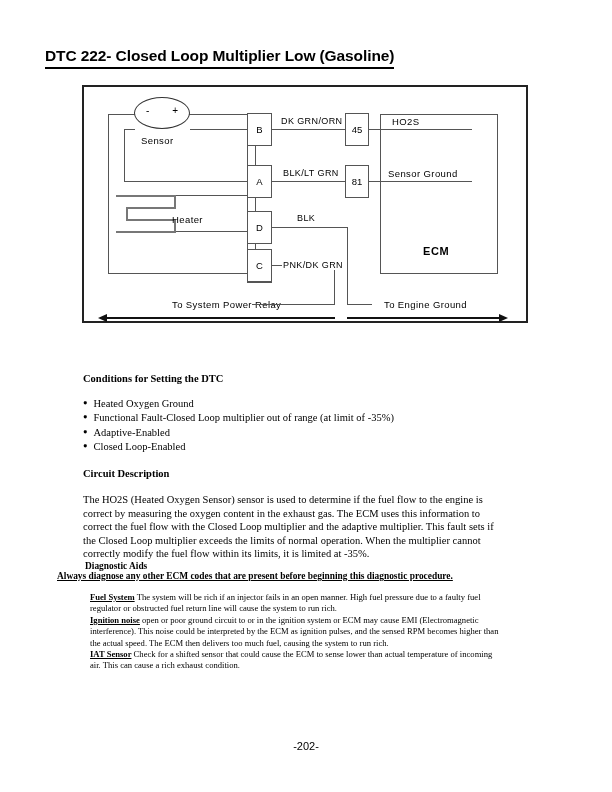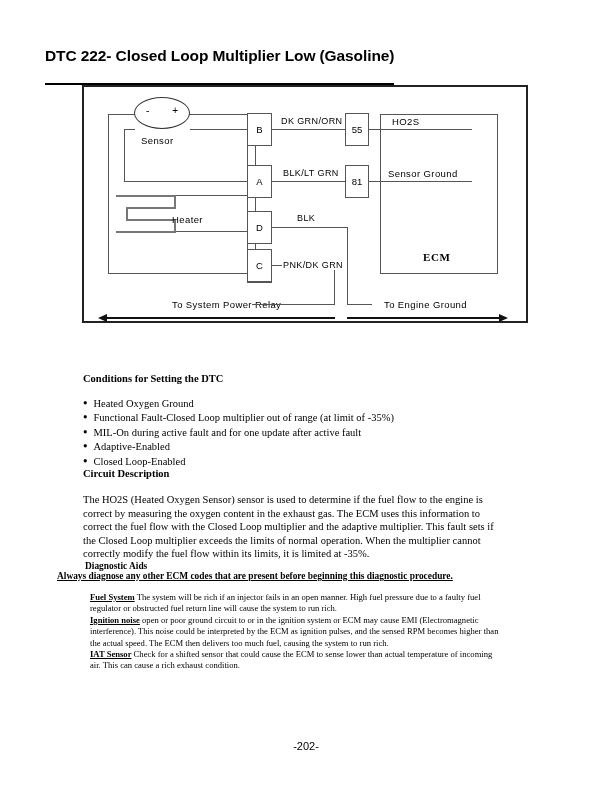--- a/index.html
+++ b/index.html
@@ -20,21 +20,21 @@
   .page-title {
     position: absolute;
     left: 45px;
     top: 47px;
     font-family: "Liberation Sans", sans-serif;
     font-size: 15.5px;
     font-weight: bold;
     letter-spacing: -0.1px;
     color: #000;
     border-bottom: 2px solid #000;
-    padding-bottom: 18px;
+    padding-bottom: 2px;
     white-space: nowrap;
   }
 
   
   .diagram {
     position: absolute;
     left: 82px;
     top: 85px;
     width: 446px;
     height: 238px;
@@ -241,21 +241,21 @@
   <span class="dg inner-label" style="left:88px; top:127px;">Heater</span>
 
   <div class="dg term-box" style="left:163px; top:26px;">B</div>
   <div class="dg term-box" style="left:163px; top:78px;">A</div>
   <div class="dg term-box" style="left:163px; top:124px;">D</div>
   <div class="dg term-box" style="left:163px; top:162px;">C</div>
 
   <div class="dg wire wire-v" style="left:163px; top:26px; height:169px;"></div>
   <div class="dg wire wire-h" style="left:163px; top:195px; width:25px;"></div>
 
-  <div class="dg pin-box" style="left:261px; top:26px;">55</div>
+  <div class="dg pin-box" style="left:261px; top:26px;">45</div>
   <div class="dg pin-box" style="left:261px; top:78px;">81</div>
 
   <div class="dg wire wire-h" style="left:188px; top:42px; width:73px;"></div>
   <span class="dg wlabel" style="left:196px; top:29px;">DK GRN/ORN</span>
 
   <div class="dg wire wire-h" style="left:188px; top:94px; width:73px;"></div>
   <span class="dg wlabel" style="left:198px; top:81px;">BLK/LT GRN</span>
 
   <div class="dg wire wire-h" style="left:188px; top:140px; width:76px;"></div>
   <div class="dg wire wire-v" style="left:263px; top:140px; height:78px;"></div>
@@ -265,36 +265,35 @@
   <div class="dg wire wire-h" style="left:188px; top:178px; width:63px;"></div>
   <div class="dg wire wire-v" style="left:250px; top:178px; height:40px;"></div>
   <div class="dg wire wire-h" style="left:168px; top:217px; width:83px;"></div>
   <span class="dg wlabel" style="left:198px; top:173px;">PNK/DK GRN</span>
 
   <div class="dg ecm-box"></div>
   <div class="dg wire wire-h" style="left:285px; top:42px; width:103px;"></div>
   <span class="dg inner-label" style="left:308px; top:29px;">HO2S</span>
   <div class="dg wire wire-h" style="left:285px; top:94px; width:103px;"></div>
   <span class="dg inner-label" style="left:304px; top:81px;">Sensor Ground</span>
-  <span class="dg ecm-title" style="left:339px; top:164px;font-family:Liberation Serif, serif;">ECM</span>
+  <span class="dg ecm-title" style="left:339px; top:158px;">ECM</span>
 
   <span class="dg bottom-label" style="left:88px; top:212px;">To System Power Relay</span>
   <div class="dg arrow-line" style="left:22px; top:230px; width:229px;"></div>
   <div class="dg arrow-head arrow-left" style="left:14px; top:227px;"></div>
 
   <span class="dg bottom-label" style="left:300px; top:212px;">To Engine Ground</span>
   <div class="dg arrow-line" style="left:263px; top:230px; width:153px;"></div>
   <div class="dg arrow-head arrow-right" style="left:415px; top:227px;"></div>
 </div>
 
 <div class="sec-head" style="left:83px; top:373px;">Conditions for Setting the DTC</div>
 <ul class="bullets">
   <li>Heated Oxygen Ground</li>
   <li>Functional Fault-Closed Loop multiplier out of range (at limit of -35%)</li>
-  <li>MIL-On during active fault and for one update after active fault</li>
   <li>Adaptive-Enabled</li>
   <li>Closed Loop-Enabled</li>
 </ul>
 
 <div class="sec-head" style="left:83px; top:468px;">Circuit Description</div>
 <div class="para" style="left:83px; top:493px; width:412px;">The HO2S (Heated Oxygen Sensor) sensor is used to determine if the fuel flow to the engine is correct by measuring the oxygen content in the exhaust gas.  The ECM uses this information to correct the fuel flow with the Closed Loop multiplier and the adaptive multiplier. This fault sets if the Closed Loop multiplier exceeds the limits of normal operation.  When the multiplier cannot correctly modify the fuel flow within its limits, it is limited at -35%.</div>
 
 <div class="sec-head" style="left:85px; top:561px; font-size:9.4px;">Diagnostic Aids</div>
 <div class="always-line">Always diagnose any other ECM codes that are present before beginning this diagnostic procedure.</div>
 

